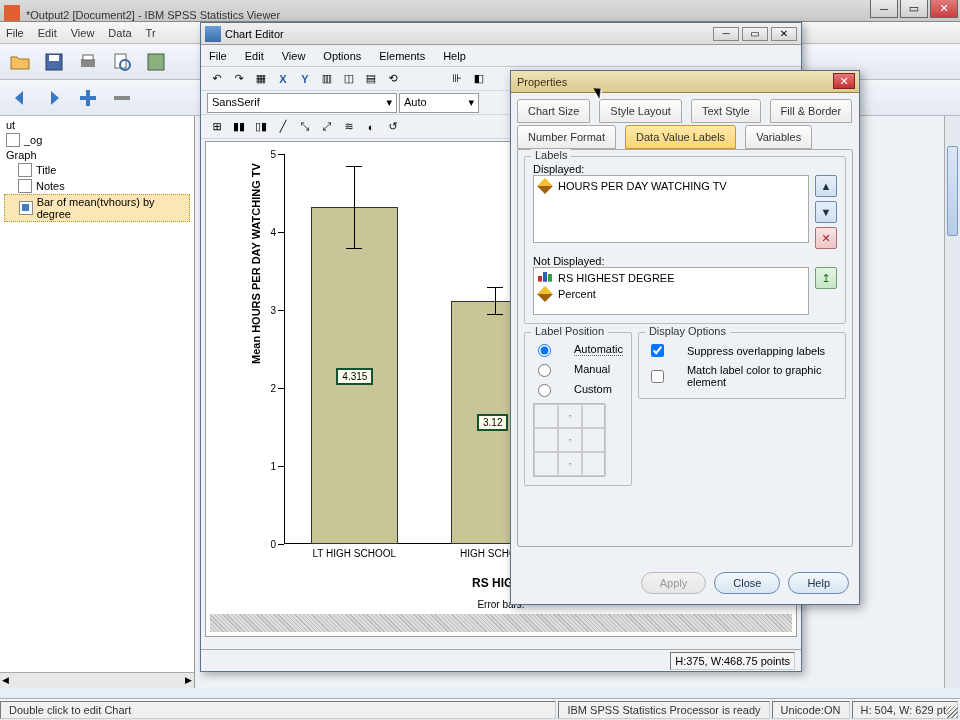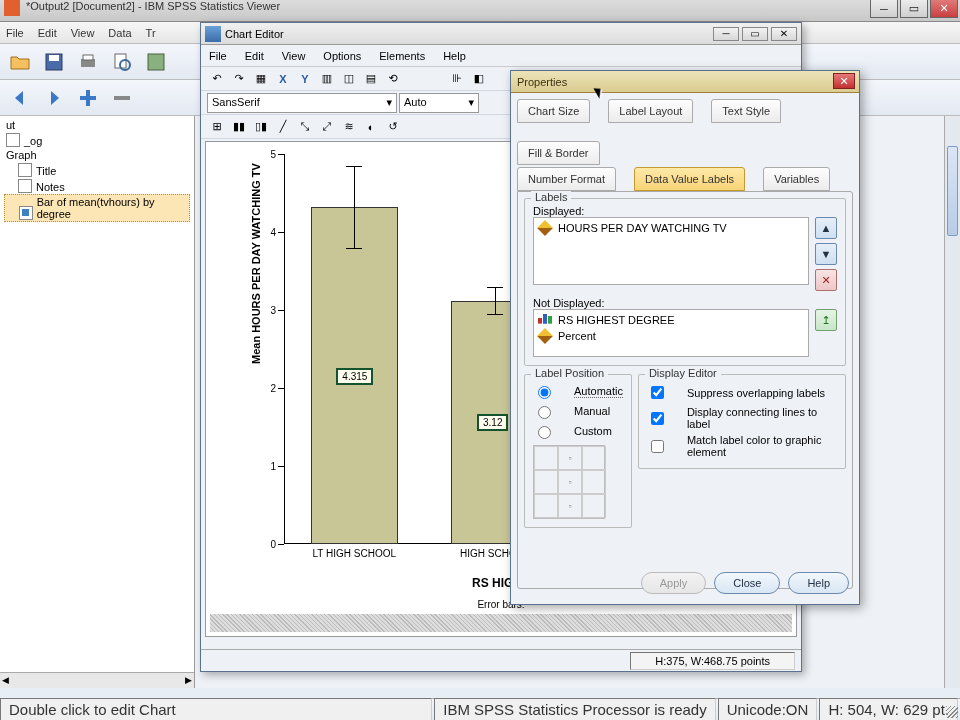--- a/index.html
+++ b/index.html
@@ -14,21 +14,21 @@
   }
   
   .viewer-win {
     position: absolute; left: 0; top: 0; width: 960px; height: 720px;
     background: #e8eef6;
   }
   .titlebar {
     height: 22px;
     background: linear-gradient(to bottom, #dcdcdc, #c8c8c8);
     border-bottom: 1px solid #888;
-    display: flex; align-items: flex-start;
+    display: flex; align-items: flex-end;
     position: relative;
   }
   .titlebar .icon { width:16px; height:16px; margin:0 4px; background:#e06030; display:inline-block;}
   .titlebar .title { flex:1; color:#333; padding-left:2px;}
   .winbtns { display:flex; position:absolute; right:2px; top:0;}
   .winbtn {
     width:28px; height:18px; margin-left:2px;
     background:linear-gradient(#ececec,#cfcfcf);
     border:1px solid #666; border-top:none;
     display:flex; align-items:center; justify-content:center;
@@ -60,21 +60,21 @@
   .body {
     position:absolute; top:116px; bottom:32px; left:0; right:0;
     display:flex;
   }
   .outline {
     width:195px; border-right:1px solid #999;
     background:#fff; position:relative;
     display:flex; flex-direction:column;
   }
   .outline-pane { flex:1; overflow:hidden; padding:2px 4px; }
-  .outline-item { padding:1px 2px; display:flex; align-items:flex-end; gap:4px;}
+  .outline-item { padding:1px 2px; display:flex; align-items:center; gap:4px;}
   .outline-item.sel { background:#fce6b6; border:1px dotted #b59030;}
   .outline-scroll {
     height:16px; background:#e8e8e8; border-top:1px solid #aaa;
     position:relative;
   }
   .outline-scroll::before { content:'◀'; position:absolute; left:2px; font-size:9px; top:2px;}
   .outline-scroll::after { content:'▶'; position:absolute; right:2px; font-size:9px; top:2px;}
   .content {
     flex:1; background:#eef1f6; position:relative;
   }
@@ -84,21 +84,21 @@
   }
   .scrollbar-v .thumb {
     position:absolute; left:2px; right:2px; top:30px; height:90px;
     background:linear-gradient(#dbe6f5,#b8cce6);
     border:1px solid #7a9bc4; border-radius:2px;
   }
   .statusbar {
     position:absolute; bottom:0; left:0; right:0; height:22px;
     background:linear-gradient(#f3f6fb,#e3e9f2);
     border-top:1px solid #aaa;
-    display:flex; align-items:center; font-size:15px; color:#333;
+    display:flex; align-items:center; font-size:11px; color:#333;
   }
   .statusbar .cell { border:1px inset #ccc; padding:2px 8px; margin-right:2px; background:#f0f0f0;}
   .statusbar .cell.right { margin-left:auto;}
   .statusbar .first { flex:2;}
   .statusbar .resize { position:absolute; right:2px; bottom:2px; width:12px; height:12px;
     background:repeating-linear-gradient(135deg,#888,#888 1px,transparent 1px,transparent 3px);
   }
 
   
   .chart-editor {
@@ -133,21 +133,21 @@
   .ce-canvas-area {
     position:absolute; left:4px; top:118px; right:4px; bottom:34px;
     background:#fff; border:1px solid #999;
   }
   .ce-status {
     position:absolute; left:0; right:0; bottom:0; height:22px;
     background:#eef1f6; border-top:1px solid #aaa;
     display:flex; align-items:center; justify-content:flex-end;
     padding:0 6px;
   }
-  .ce-status .box { border:1px inset #ccc; padding:2px 24px; background:#f4f4f4;}
+  .ce-status .box { border:1px inset #ccc; padding:2px 4px; background:#f4f4f4;}
   .ce-sbtn { width:20px; height:20px; display:flex; align-items:center; justify-content:center;
     border:1px solid transparent; }
 
   
   .plot {
     position:absolute; left:50px; top:12px; width:450px; height:420px;
   }
   .ylab { position:absolute; left:0px; top:50%; transform:translateY(-50%) rotate(-90deg);
     transform-origin:center; font-size:11px; font-weight:bold; white-space:nowrap; width:0;}
   .axis-area {
@@ -185,21 +185,21 @@
     border-bottom:1px solid #a08040;
     display:flex; align-items:center; padding:0 6px; color:#403010;
     position:relative;
   }
   .props-close {
     position:absolute; right:4px; top:2px; width:22px; height:16px;
     background:linear-gradient(#e57a7a,#c43030);
     border:1px solid #802020; color:#fff;
     display:flex; align-items:center; justify-content:center; font-size:11px;
   }
-  .tabrow { display:flex; flex-wrap:wrap; padding:6px 6px 0 6px; gap:18px;}
+  .tabrow { display:flex; flex-wrap:wrap; padding:6px 6px 0 6px; gap:9px;}
   .tab {
     padding:5px 10px; background:linear-gradient(#fdfdfd,#ececec);
     border:1px solid #aaa; border-bottom:1px solid #aaa;
     border-radius:3px 3px 0 0; font-size:11px; color:#333;
     cursor:default;
   }
   .tab.active {
     background:linear-gradient(#ffe9a8,#f8d477);
     border-color:#c49a30; font-weight:normal;
   }
@@ -495,21 +495,21 @@
   </div>
 </div>
 
 <div class="props">
   <div class="props-title">
     <span>Properties</span>
     <div class="props-close">✕</div>
   </div>
   <div class="tabrow">
     <div class="tab">Chart Size</div>
-    <div class="tab">Label Layout</div>
+    <div class="tab">Style Layout</div>
     <div class="tab">Text Style</div>
     <div class="tab">Fill &amp; Border</div>
   </div>
   <div class="tabrow" style="padding-top:2px">
     <div class="tab">Number Format</div>
     <div class="tab active">Data Value Labels</div>
     <div class="tab">Variables</div>
   </div>
   <div class="tab-body">
     <div class="group">
@@ -572,28 +572,24 @@
             <div></div>
           <div></div>
             <div>▫</div>
             <div></div>
           <div></div>
             <div>▫</div>
             <div></div>
         </div>
       </div>
       <div class="group" style="flex:1">
-        <div class="legend">Display Editor</div>
+        <div class="legend">Display Options</div>
         <label class="check-row">
           <input type="checkbox" checked="" style="">
             <span>Suppress overlapping labels</span>
-        </label>
-        <label class="check-row">
-          <input type="checkbox" checked="" style="">
-            <span>Display connecting lines to label</span>
         </label>
         <label class="check-row">
           <input type="checkbox" style="">
             <span>Match label color to graphic element</span>
         </label>
       </div>
     </div>
   </div>
   <div class="dlg-btns">
     <div class="dlg-btn disabled">Apply</div>

